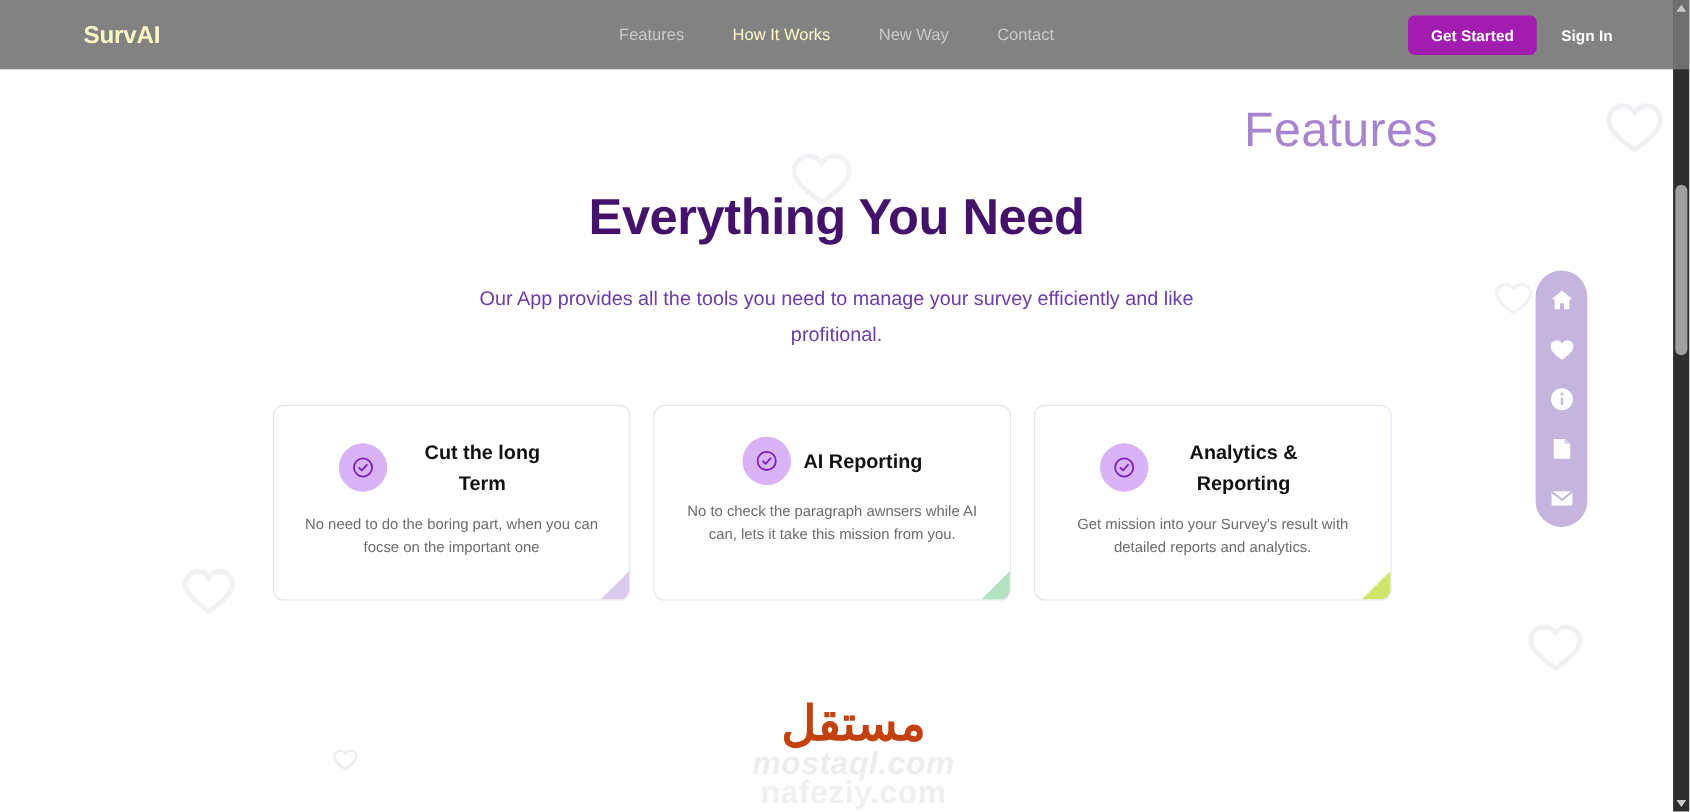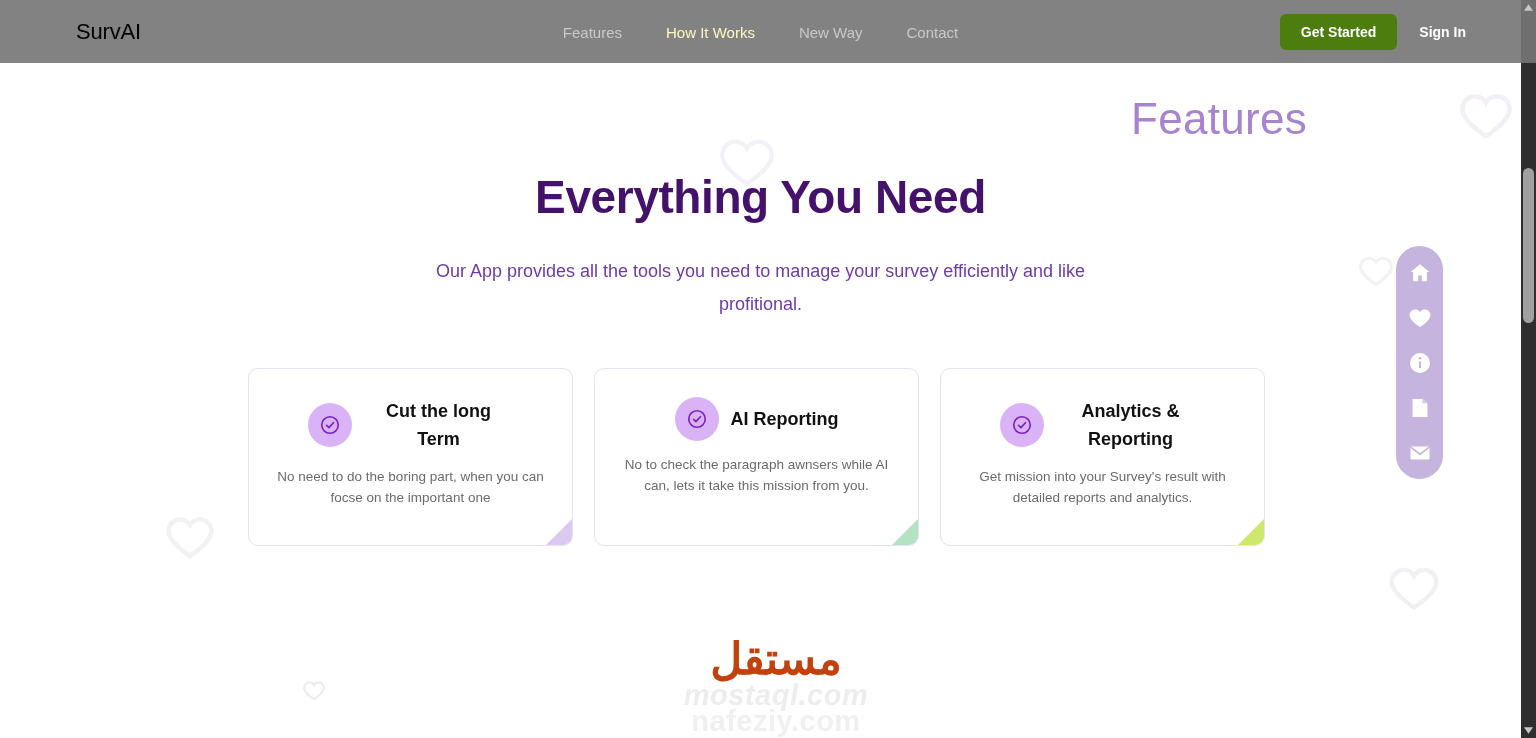--- a/index.html
+++ b/index.html
@@ -26,22 +26,22 @@
   .navbar {
     position:absolute; top:0; left:0;
     width:1521px; height:63px;
     background:#828282;
     display:flex; align-items:center;
     z-index:40;
   }
   .brand {
     position:absolute; left:76px; top:50%;
     transform:translateY(-50%);
-    font-size:22px; font-weight:normal;
-    color:#000000;
+    font-size:22px; font-weight:bold;
+    color:#fef9c3;
     letter-spacing:-0.2px;
   }
   .nav-links {
     position:absolute; left:50%; top:50%;
     transform:translate(-50%,-50%);
     display:flex; align-items:center; gap:44px;
   }
   .nav-link {
     font-size:15px;
     color:#c9c9c9;
@@ -49,21 +49,21 @@
     text-decoration:none;
     cursor:pointer;
   }
   .nav-link.active { color:#fef9c3; }
   .nav-actions {
     position:absolute; right:55px; top:50%;
     transform:translateY(-50%);
     display:flex; align-items:center; gap:22px;
   }
   .btn-get-started {
-    background:#4d7c0f;
+    background:#a21caf;
     color:#ffffff;
     font-size:14px; font-weight:bold;
     border:none; border-radius:6px;
     padding:10px 21px;
     cursor:pointer;
     white-space:nowrap;
   }
   .link-signin {
     font-size:14px; font-weight:bold;
     color:#ffffff;

